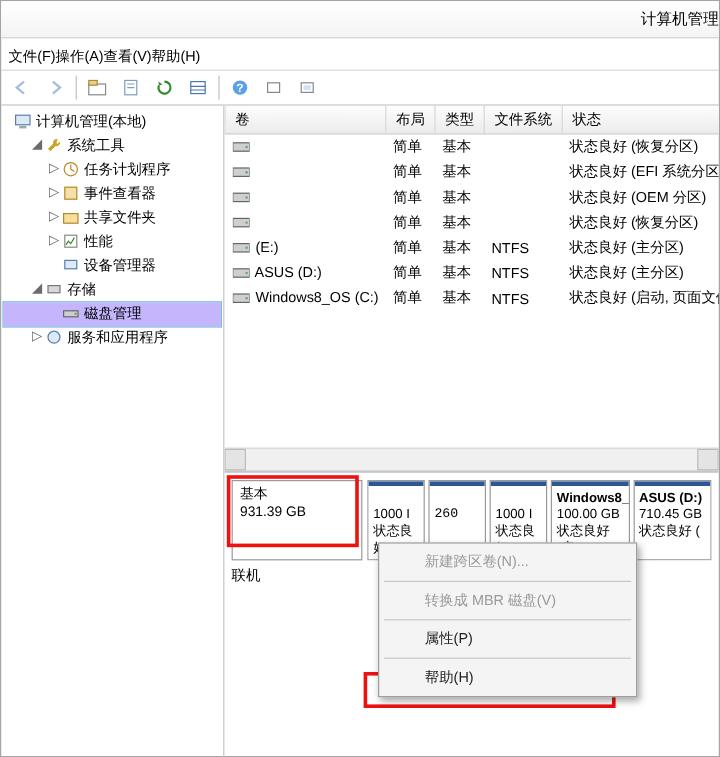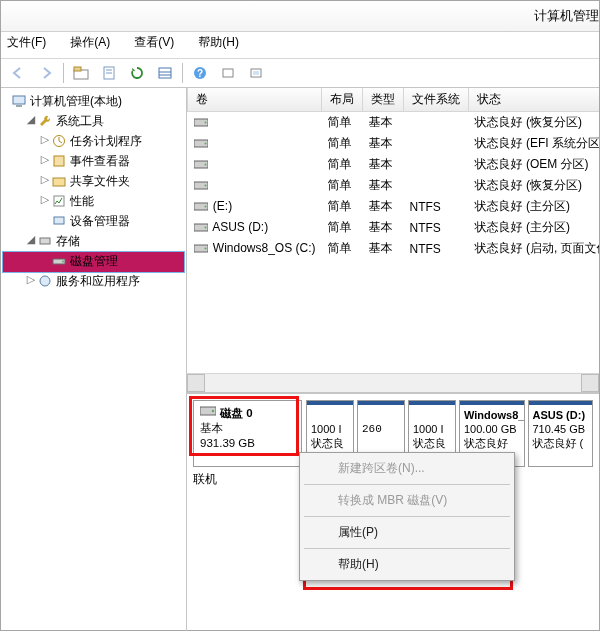--- a/index.html
+++ b/index.html
@@ -1,29 +1,29 @@
 <!DOCTYPE html>
 <html><head>
 <meta charset="utf-8">
 <style>
   html,body{margin:0;padding:0;font-family:"Microsoft YaHei","Segoe UI",Tahoma,sans-serif;font-size:12px;color:#000;background:#fff;overflow:hidden}
   .window{width:600px;height:631px;position:relative;background:#fff;border:1px solid #a5a5a5;box-sizing:border-box}
   .titlebar{height:30px;background:linear-gradient(#fff,#f4f4f4);border-bottom:1px solid #d0d0d0;text-align:right;line-height:30px;font-size:13px;position:relative}
-  .menubar{height:22px;padding:2px 6px;font-size:12px;border-bottom:1px solid #d8d8d8;display:flex;gap:24px;align-items:flex-start}
+  .menubar{height:22px;padding:2px 6px;font-size:12px;border-bottom:1px solid #d8d8d8;display:flex;gap:0;align-items:flex-end}
   .menubar span{cursor:default}
   .toolbar{height:28px;display:flex;align-items:center;padding:0 4px;border-bottom:1px solid #c5c5c5;gap:2px}
   .tb-btn{width:24px;height:24px;display:flex;align-items:center;justify-content:center;border:1px solid transparent;border-radius:2px}
   .tb-btn.disabled{opacity:.45}
   .tb-sep{width:1px;height:20px;background:#c0c0c0;margin:0 2px}
   .body{display:flex;height:calc(631px - 30px - 26px - 28px - 2px)}
   .tree{width:186px;border-right:1px solid #c5c5c5;padding:4px 2px;overflow:hidden;box-sizing:border-box}
   .tree-row{display:flex;height:18px;padding:1px 0;white-space:nowrap}
   .tw{display:inline-block;width:12px;text-align:center;color:#6b6b6b;font-size:11px;cursor:default}
   .tree-row .ico{width:16px;height:16px;margin-right:3px;display:inline-flex;align-items:center;justify-content:center}
-  .tree-row.sel{background:#be185d;outline:1px solid #7bb5e8}
+  .tree-row.sel{background:#c4b5fd;outline:1px solid #7bb5e8}
   .ind1{padding-left:8px}.ind2{padding-left:22px}.ind3{padding-left:36px}
   .right{flex:1;display:flex;flex-direction:column;overflow:hidden}
   .list{flex:0 0 285px;overflow:hidden;position:relative}
   .list table{border-collapse:collapse;width:100%;font-size:12px}
   .list th{background:linear-gradient(#fdfdfd,#ececec);border:1px solid #d6d6d6;border-top:none;font-weight:400;text-align:left;padding:3px 8px;white-space:nowrap}
   .list td{padding:2px 6px;white-space:nowrap}
   .vol-ico{width:14px;height:14px;vertical-align:middle;margin-right:2px}
   .hscroll{height:18px;background:#f0f0f0;border-top:1px solid #d6d6d6;position:relative}
   .hscroll .arrow{width:16px;height:16px;background:#e4e4e4;border:1px solid #bcbcbc;position:absolute;top:0}
   .hscroll .arrow.l{left:0}.hscroll .arrow.r{right:0}
@@ -302,27 +302,20 @@
       </div>
 
       <div class="hscroll">
         <div class="arrow l"></div>
         <div class="arrow r"></div>
       </div>
 
       <div class="diskpanel">
         <div class="diskrow">
           <div class="diskhead">
-            <div class="top">
-              <span><svg width="16" height="12">
-                    <rect x="0" y="2" width="16" height="8" fill="#cfcfcf" stroke="#666"></rect>
-                    <circle cx="13" cy="6" r="1.2" fill="#5eaa5e"></circle>
-                  </svg></span>
-              <b>磁盘 0</b>
-            </div>
             <div>基本</div>
             <div>931.39 GB</div>
           </div>
           <div class="parts" id="parts">
               <div class="part" style="width: 44px;">
                 <div class="bar"></div>
                 <div><b>&nbsp;</b></div>
                 <div>1000 I</div>
                 <div>状态良好</div>
               </div>
@@ -349,21 +342,21 @@
                 <div><b>ASUS  (D:)</b></div>
                 <div>710.45 GB</div>
                 <div>状态良好 (</div>
               </div>
             </div>
         </div>
         <div class="statusleft">联机</div>
 
         <div class="redbox" style="left:2px;top:2px;width:104px;height:54px"></div>
 
-        <div class="ctxmenu" style="left:112px;top:58px;width:210px">
+        <div class="ctxmenu" style="left:128px;top:58px;width:210px">
           <div class="row disabled">新建跨区卷(N)...</div>
           <div class="sep"></div>
           <div class="row disabled">转换成 MBR 磁盘(V)</div>
           <div class="sep"></div>
           <div class="row">属性(P)</div>
           <div class="sep"></div>
           <div class="row">帮助(H)</div>
         </div>
         <div class="redbox" style="left:116px;top:166px;width:204px;height:24px"></div>
       </div>

